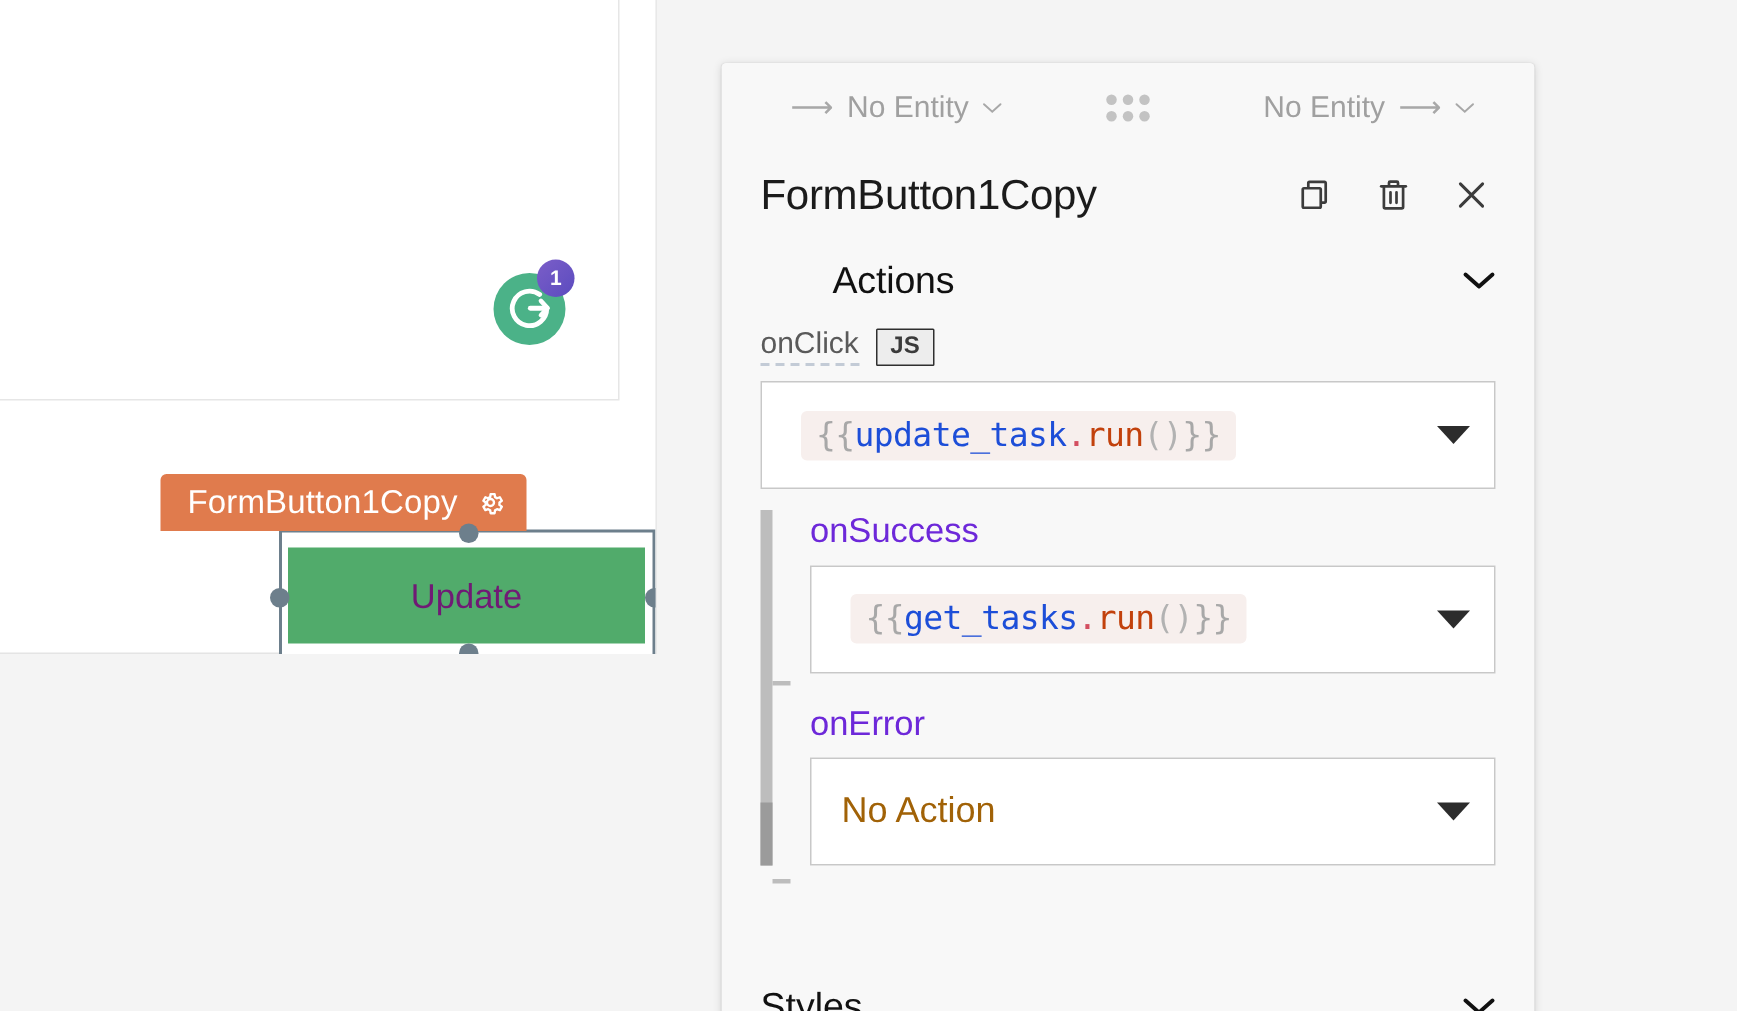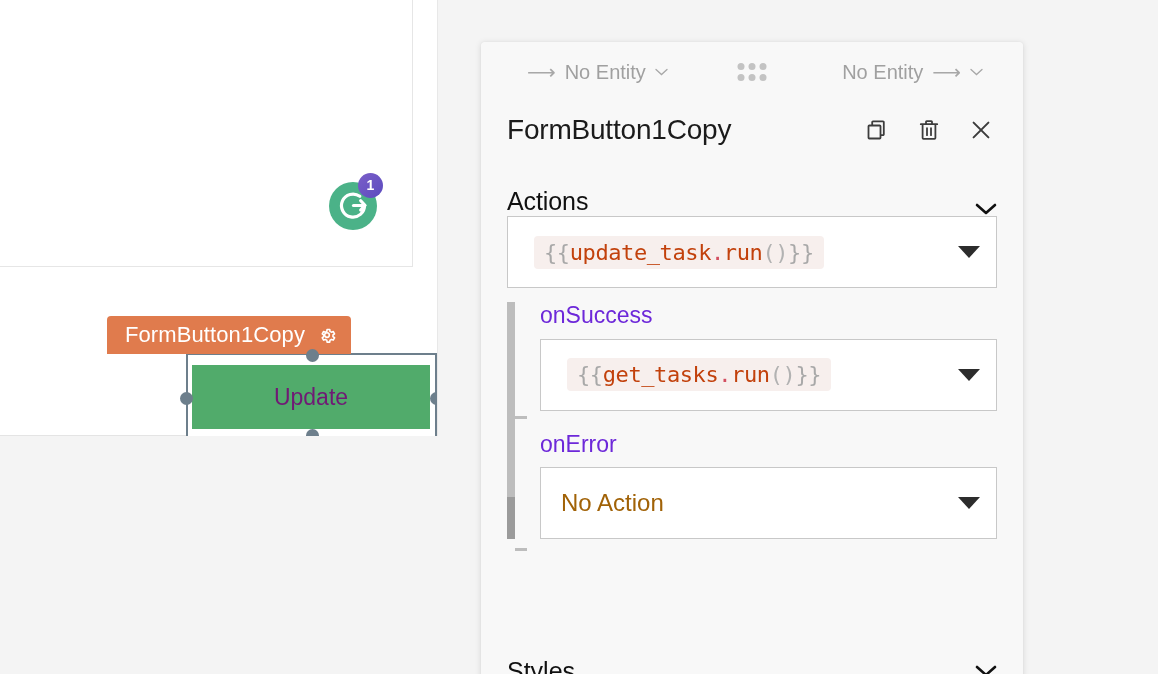--- a/index.html
+++ b/index.html
@@ -207,25 +207,26 @@
     margin-left: auto;
     display: flex;
     align-items: center;
     gap: 28px;
     padding-right: 4px;
   }
   .title-icon { width: 24px; height: 24px; cursor: pointer; display:block; }
 
   .section-header {
     display: flex;
-    align-items: flex-end;
+    align-items: center;
     padding: 0 26px;
     height: 58px;
     box-sizing: border-box;
     cursor: pointer;
+    margin-left: 48px;
   }
   .section-header .section-title {
     font-size: 25px;
     color: #111111;
     letter-spacing: -0.1px;
   }
   .section-header .sec-chevron {
     margin-left: auto;
     width: 22px; height: 14px;
   }
@@ -277,21 +278,21 @@
   .code-chip {
     background: #f7efed;
     border-radius: 4px;
     padding: 4px 10px;
     font-family: "DejaVu Sans Mono", "Liberation Mono", monospace;
     font-size: 22px;
     letter-spacing: -0.4px;
     white-space: nowrap;
   }
   .tok-brace { color: #a8a8a8; }
-  .tok-name  { color: #c2410c; }
+  .tok-name  { color: #1d4ed8; }
   .tok-dot   { color: #d34e60; }
   .tok-fn    { color: #c2410c; }
   .tok-paren { color: #b2b2b2; }
   .caret {
     margin-left: auto;
     width: 0; height: 0;
     border-left: 11px solid transparent;
     border-right: 11px solid transparent;
     border-top: 12px solid #2c2c2c;
   }
@@ -436,20 +437,24 @@
 
     <div class="section-header">
       <span class="section-title">Actions</span>
       <svg class="sec-chevron" viewBox="0 0 22 14">
         <path d="M2 3 L11 11 L20 3" fill="none" stroke="#111111" stroke-width="2.6" stroke-linecap="round" stroke-linejoin="round"></path>
       </svg>
     </div>
 
     <div class="prop-body">
 
+      <div class="label-row">
+        <span class="prop-label">onClick</span>
+        <span class="js-badge">JS</span>
+      </div>
 
       <div class="select-control">
         <span class="code-chip"><span class="tok-brace">{{</span><span class="tok-name">update_task</span><span class="tok-dot">.</span><span class="tok-fn">run</span><span class="tok-paren">()</span><span class="tok-brace">}}</span></span>
         <span class="caret"></span>
       </div>
 
       <div class="nested">
         <div class="tree-line">
           <div class="thumb"></div>
         </div>

